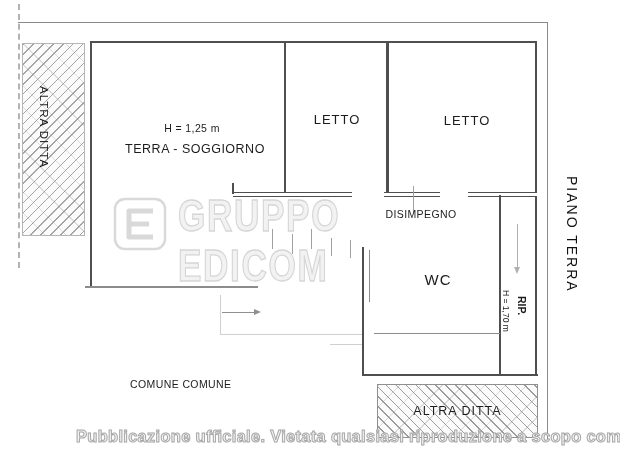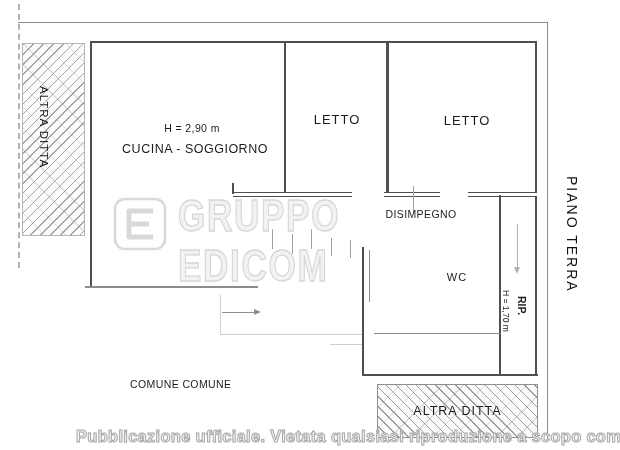--- a/index.html
+++ b/index.html
@@ -99,26 +99,26 @@
   <div class="tick" style="left:331px;top:238px;height:18px;"></div>
   <div class="tick" style="left:350px;top:240px;height:18px;"></div>
   <div class="tick" style="left:413px;top:186px;height:28px;"></div>
 
   <div class="arrow-line-h" style="left:222px;top:312px;width:32px;"></div>
   <div class="arrow-head-r" style="left:254px;top:308.5px;"></div>
 
   <div class="arrow-line-v" style="left:517px;top:224px;height:44px;"></div>
   <div class="arrow-head-d" style="left:514px;top:267px;"></div>
 
-  <div class="lbl ctr small" style="left:127px;top:122px;width:130px;">H = 2,90 m</div>
-  <div class="lbl ctr" style="left:105px;top:142px;width:180px;font-size:12.5px;letter-spacing:.5px;">CUCINA - SOGGIORNO</div>
+  <div class="lbl ctr small" style="left:127px;top:122px;width:130px;">H = 1,25 m</div>
+  <div class="lbl ctr" style="left:105px;top:142px;width:180px;font-size:12.5px;letter-spacing:.5px;">TERRA - SOGGIORNO</div>
   <div class="lbl ctr room" style="left:302px;top:112px;width:70px;">LETTO</div>
   <div class="lbl ctr room" style="left:432px;top:113px;width:70px;">LETTO</div>
   <div class="lbl ctr small" style="left:377px;top:208px;width:88px;">DISIMPEGNO</div>
-  <div class="lbl ctr" style="left:436px;top:271px;width:42px;font-size:11px;letter-spacing:1px;">WC</div>
+  <div class="lbl ctr" style="left:417px;top:271px;width:42px;font-size:15px;letter-spacing:1px;">WC</div>
   <div class="lbl vtext" style="left:516px;top:296px;height:46px;font-size:10.5px;font-weight:600;">RIP.</div>
   <div class="lbl vtext" style="left:501px;top:290px;height:62px;font-size:8.5px;">H = 1,70 m</div>
   <div class="lbl ctr small" style="left:130px;top:378px;width:100px;">COMUNE COMUNE</div>
   <div class="lbl vtext" style="left:564px;top:176px;height:140px;font-size:14px;letter-spacing:2px;color:#111;">PIANO TERRA</div>
 
   <div class="hatch2" style="left:377px;top:384px;width:161px;height:54px;">
     <span style="font-size:12.5px;letter-spacing:1px;color:#1c1c1c;text-shadow:0 0 2px #fff,0 0 2px #fff;">ALTRA DITTA</span>
   </div>
 
   <div class="wm" style="left:112px;top:196px;">

